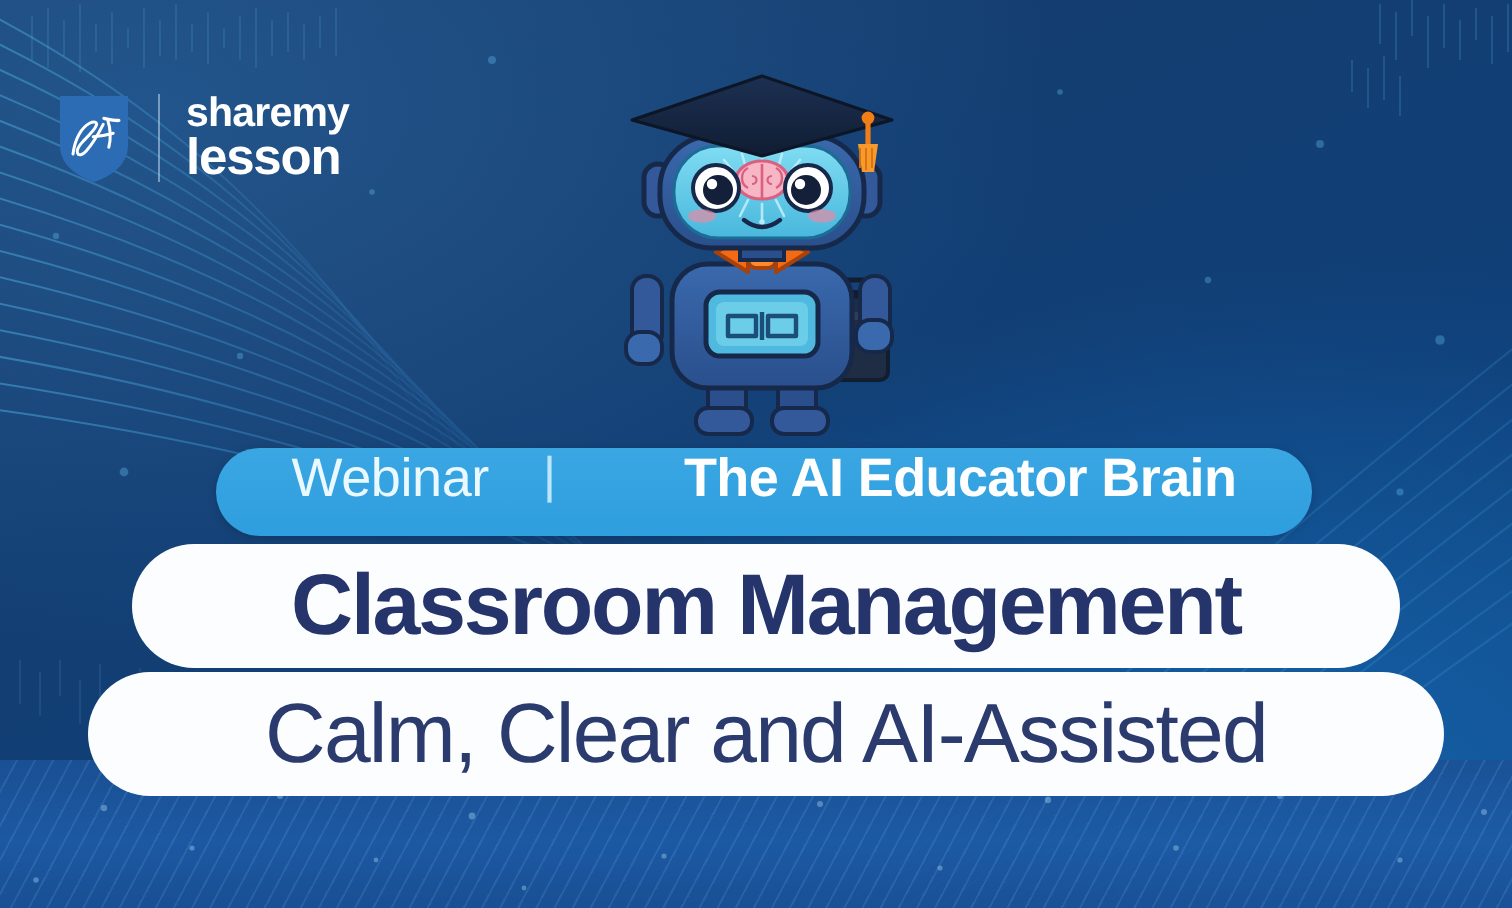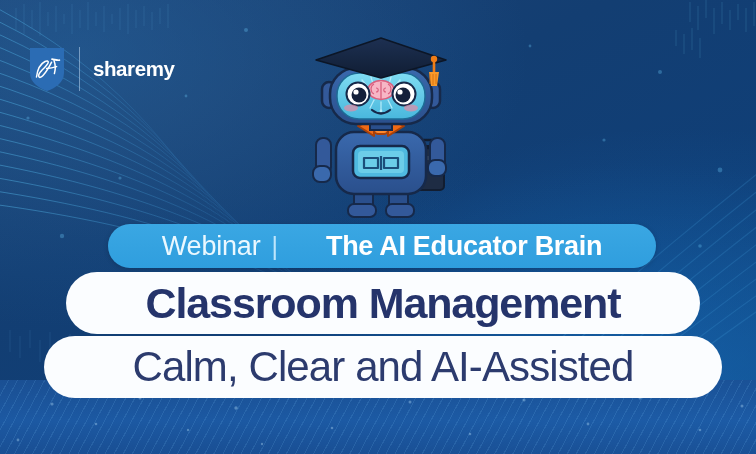--- a/index.html
+++ b/index.html
@@ -101,23 +101,23 @@
   
   .pill {
     position: absolute;
     left: 108px;
     top: 224px;
     width: 548px;
     height: 44px;
     border-radius: 22px;
     background: linear-gradient(180deg, #3aa7e3 0%, #2f9ede 100%);
     display: flex;
-    align-items: center;
+    align-items: flex-start;
     justify-content: center;
-    gap: 0px;
+    gap: 16px;
     box-shadow: 0 1px 5px rgba(0,0,0,.18);
   }
   .pill-webinar {
     color: #eaf8ff;
     font-size: 27px;
     font-weight: 400;
     letter-spacing: -0.2px;
   }
   .pill-sep {
     color: #bde5fb;
@@ -289,20 +289,21 @@
     <svg class="aft-shield" viewBox="0 0 38 46">
       <path d="M2 2 H36 V27 C36 36 28 42 19 45 C10 42 2 36 2 27 Z" fill="#2b6cb4"></path>
       <path d="M8.5 31 C9.5 23 13 17.5 17 15.5 C19 14.5 20.6 15 20.2 16.6 C19.7 18.6 16.6 21.6 13.6 24.6 C11.6 26.6 10.2 29 10.8 30.6 C11.3 31.9 13.2 31.6 15 29.6 C18 26.3 21.4 20.6 23.6 16.2" fill="none" stroke="#ffffff" stroke-width="1.5" stroke-linecap="round"></path>
       <path d="M18.6 22.4 C21 22.2 25 21.6 28.6 20.6" fill="none" stroke="#ffffff" stroke-width="1.5" stroke-linecap="round"></path>
       <path d="M26 14.6 C27.2 18 27.6 23.6 26.4 27.6" fill="none" stroke="#ffffff" stroke-width="1.5" stroke-linecap="round"></path>
       <path d="M24 13.2 C27 13.8 29.6 14.4 31.4 14.2" fill="none" stroke="#ffffff" stroke-width="1.7" stroke-linecap="round"></path>
     </svg>
     <div class="logo-divider"></div>
     <div class="logo-text">
       <span class="l1">sharemy</span>
+      <span class="l2">lesson</span>
     </div>
   </div>
 
   <svg class="robot" viewBox="0 0 170 190">
     <defs>
       <linearGradient id="bodyG" x1="0" y1="0" x2="0" y2="1">
         <stop offset="0%" stop-color="#3a69ad"></stop>
         <stop offset="100%" stop-color="#2a4f8c"></stop>
       </linearGradient>
       <linearGradient id="faceG" x1="0" y1="0" x2="0" y2="1">

